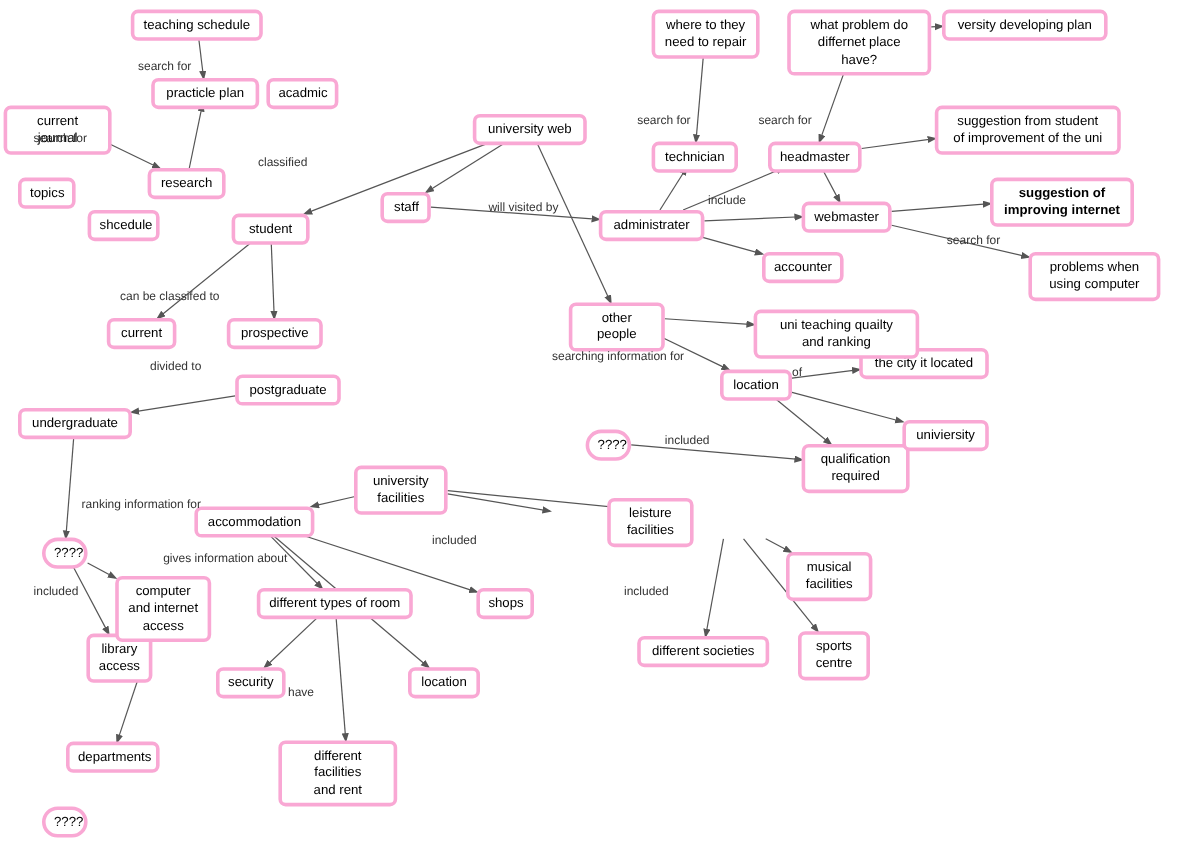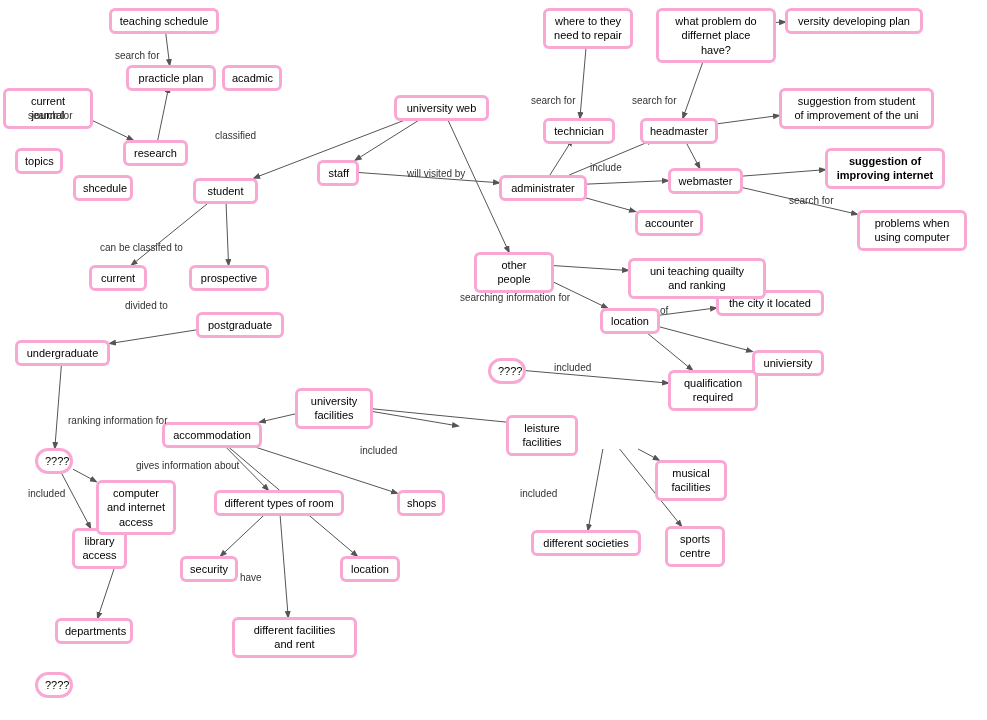--- a/index.html
+++ b/index.html
@@ -113,21 +113,21 @@
     <div class="node" style="left: 189px; top: 265px; width: 80px;">prospective</div>
     <div class="node" style="left: 196px; top: 312px; width: 88px;">postgraduate</div>
     <div class="node" style="left: 15px; top: 340px; width: 95px;">undergraduate</div>
     <div class="node" style="left: 295px; top: 388px; width: 78px; min-height: 34px;">university
 facilities</div>
     <div class="node" style="left: 162px; top: 422px; width: 100px;">accommodation</div>
     <div class="node" style="left: 214px; top: 490px; width: 130px;">different types of room</div>
     <div class="node" style="left: 397px; top: 490px; width: 48px;">shops</div>
     <div class="node" style="left: 340px; top: 556px; width: 60px;">location</div>
     <div class="node" style="left: 180px; top: 556px; width: 58px;">security</div>
-    <div class="node" style="left: 232px; top: 617px; width: 125px; min-height: 34px;">different facilities
+    <div class="node" style="left: 232px; top: 617px; width: 99px; min-height: 34px;">different facilities
 and rent</div>
     <div class="node" style="left: 72px; top: 528px; width: 55px; min-height: 34px;">library
 access</div>
     <div class="node" style="left: 96px; top: 480px; width: 80px; min-height: 46px;">computer
 and internet
 access</div>
     <div class="node" style="left: 55px; top: 618px; width: 78px;">departments</div>
     <div class="node rounded" style="left: 35px; top: 448px; width: 38px;">????</div>
     <div class="node rounded" style="left: 35px; top: 672px; width: 38px;">????</div>
     <div class="node" style="left: 499px; top: 175px; width: 88px;">administrater</div>

